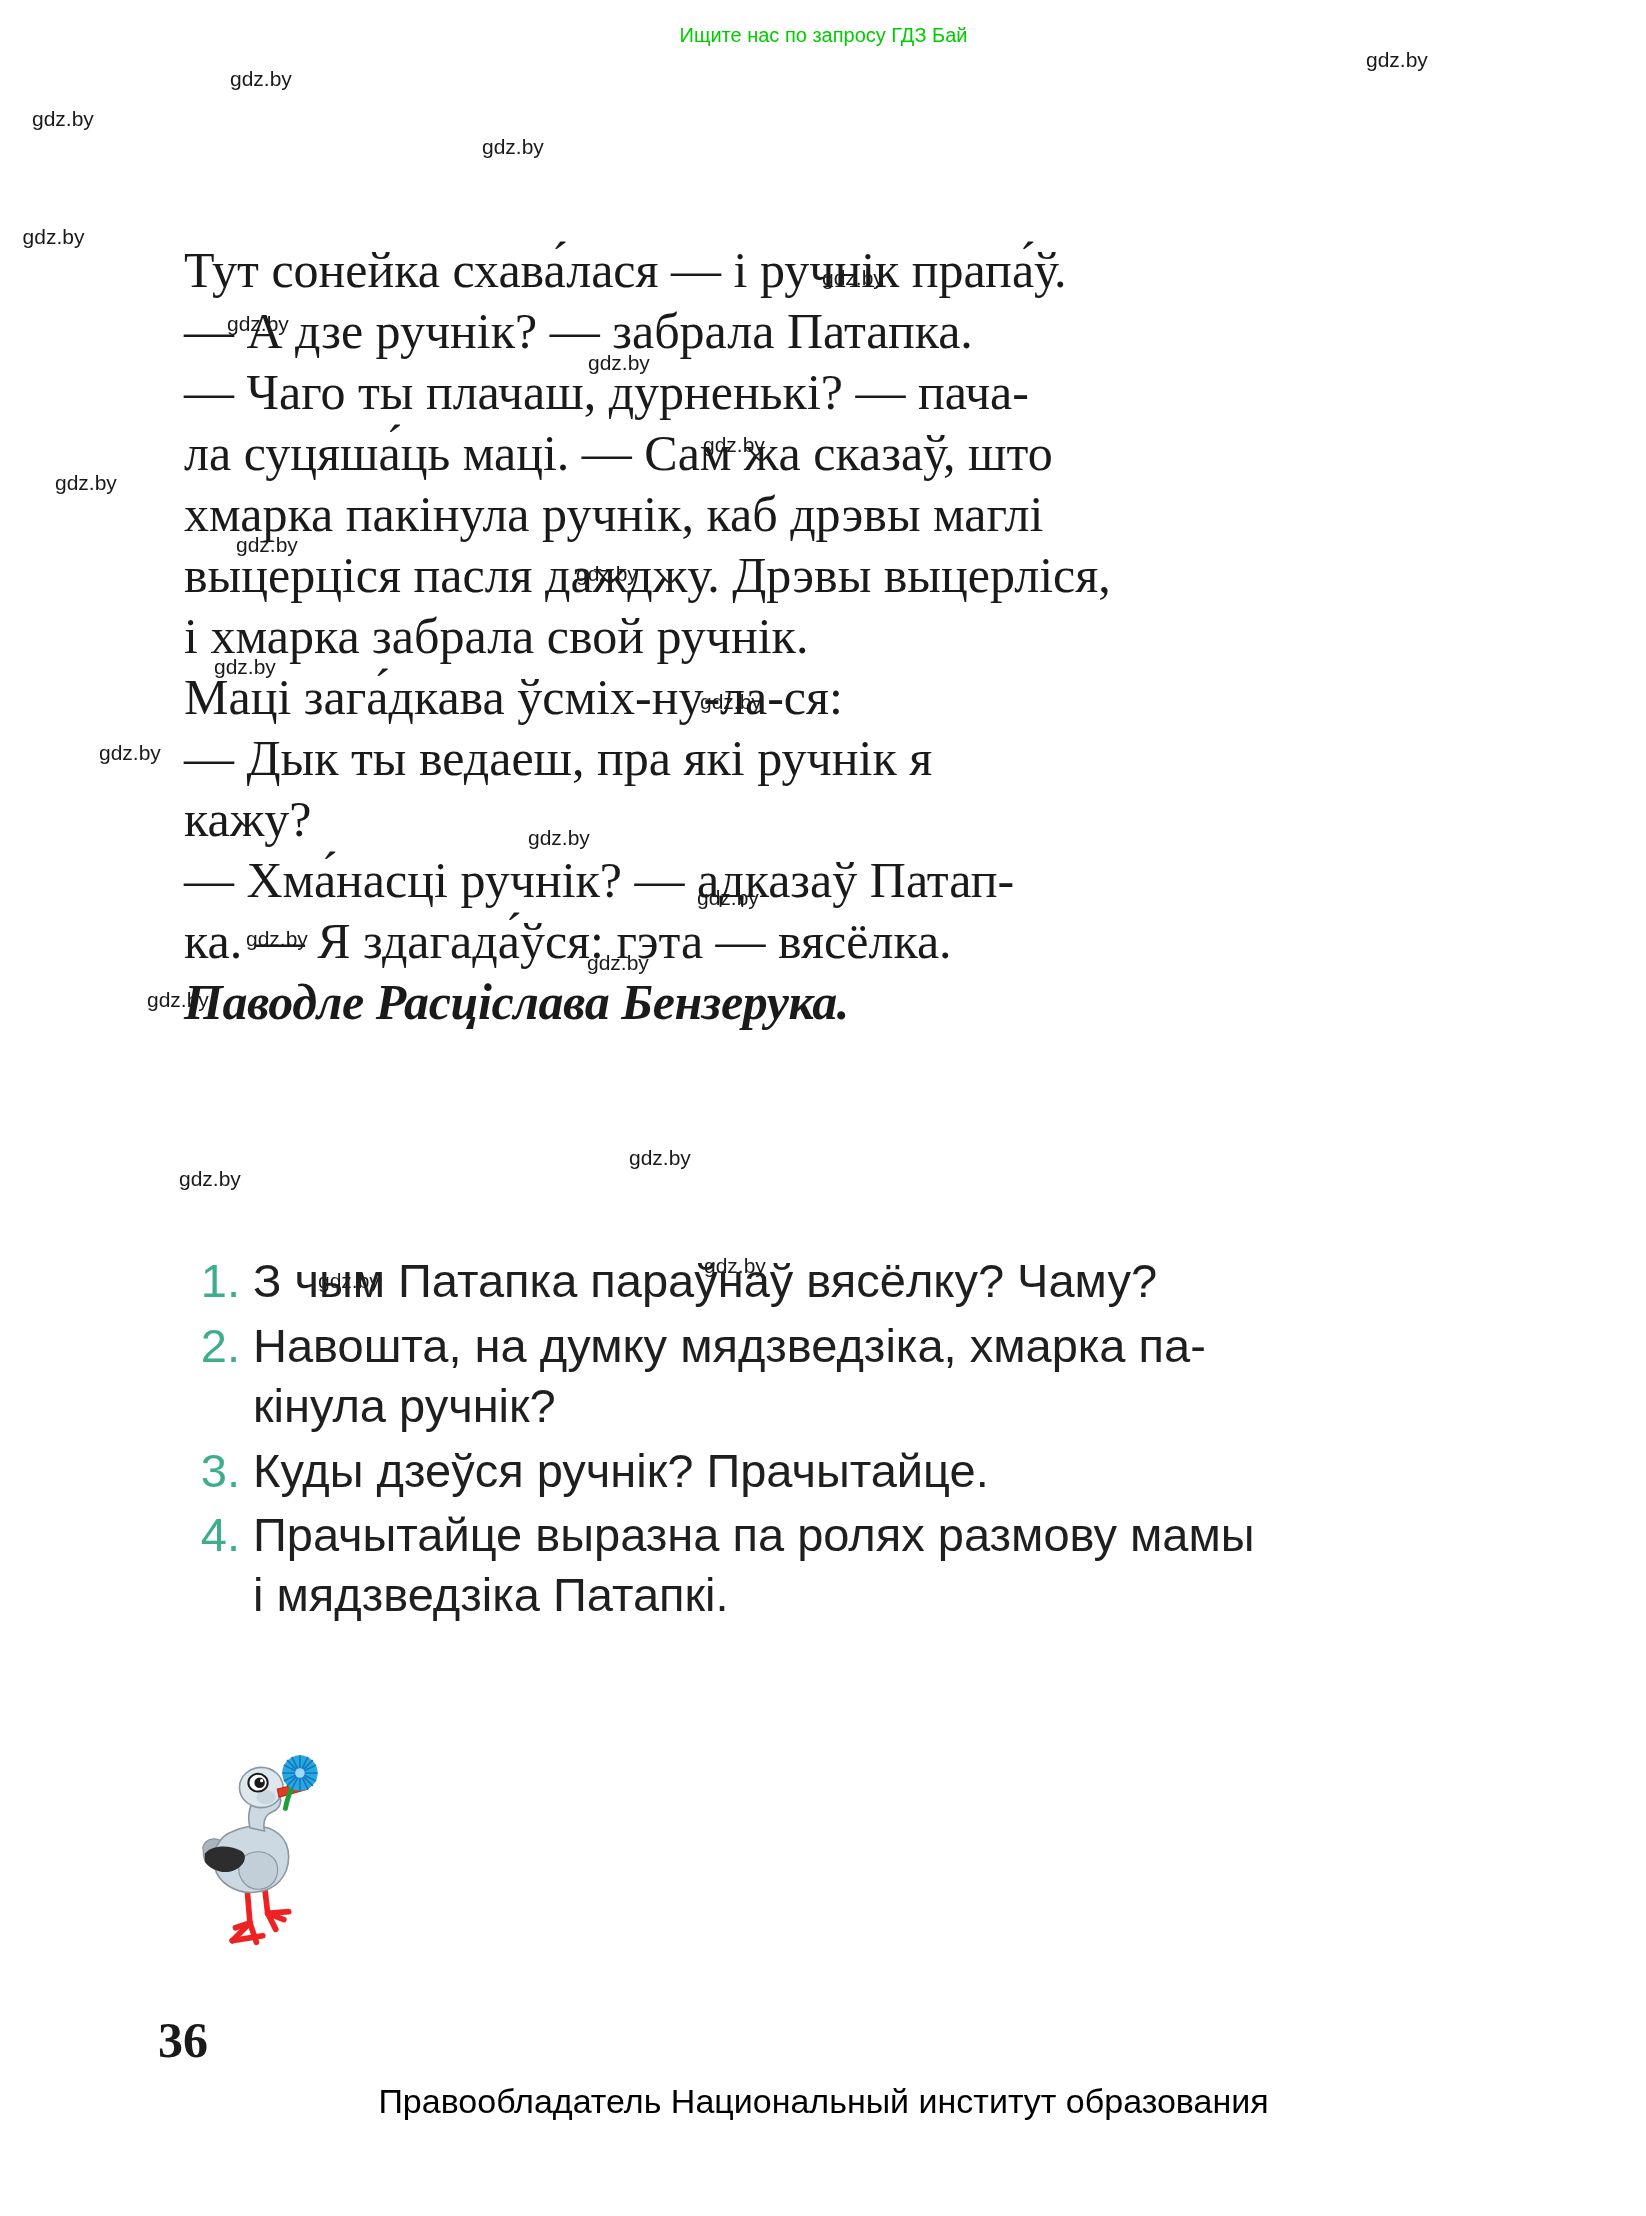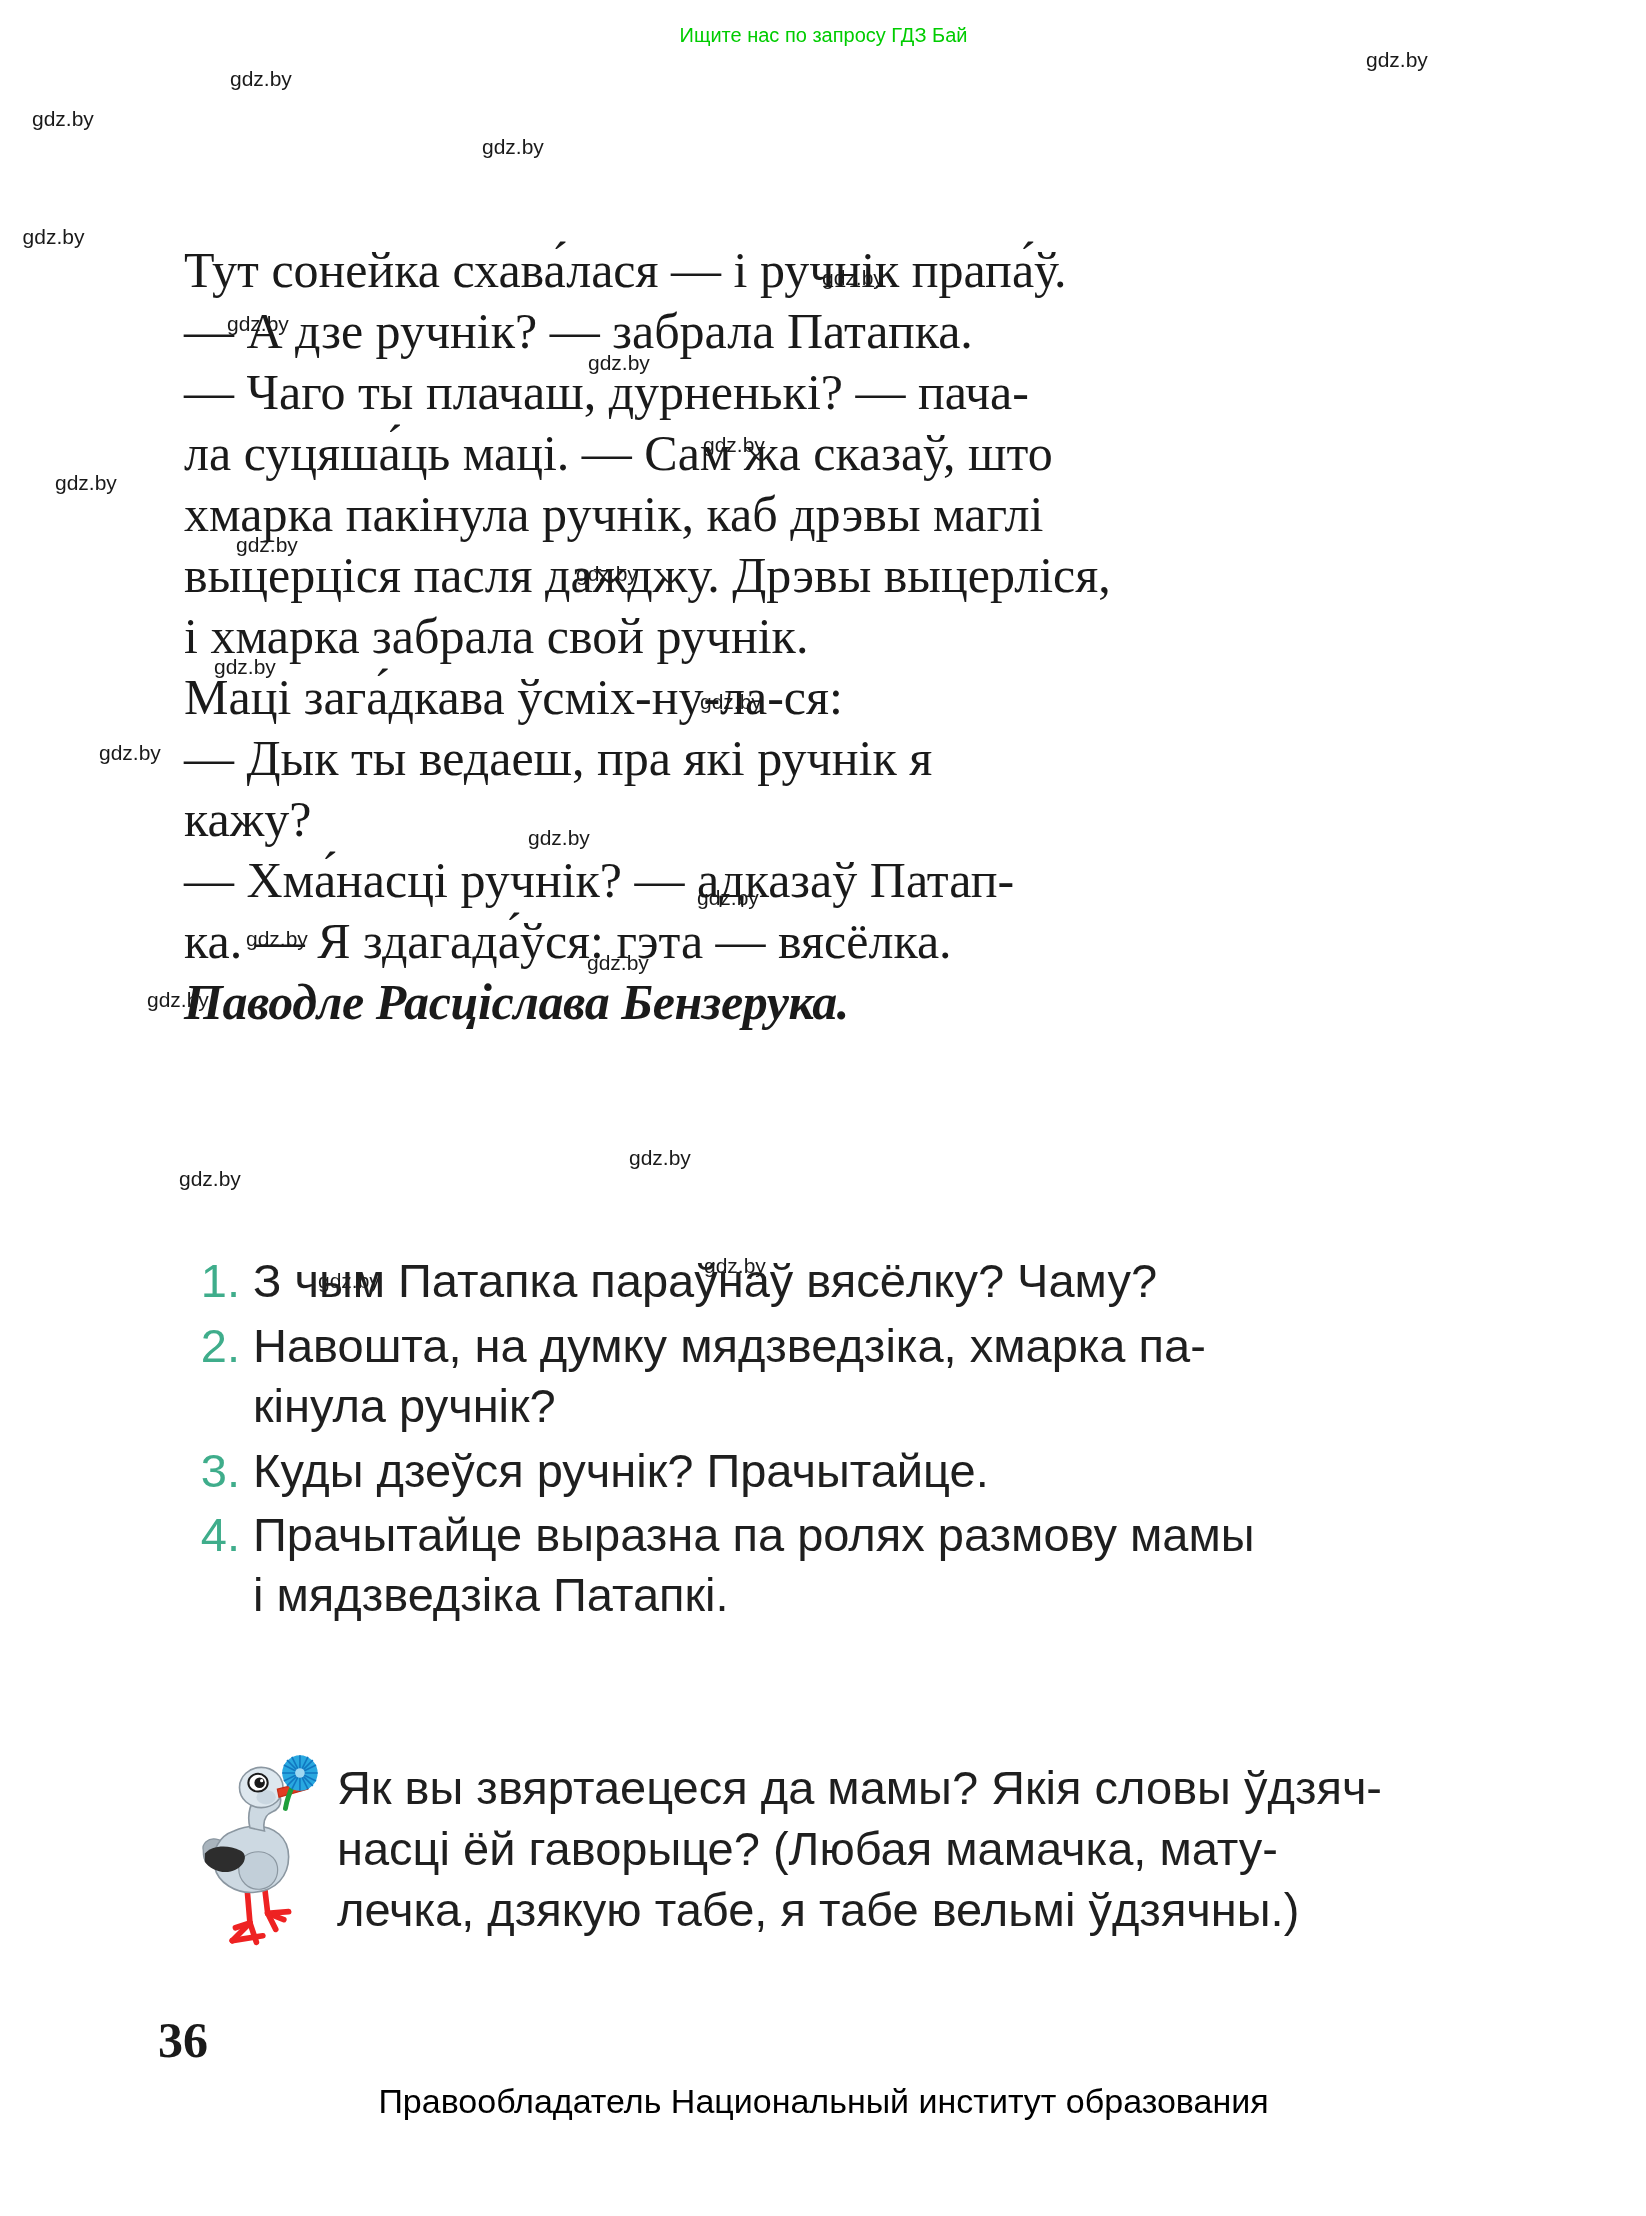--- a/index.html
+++ b/index.html
@@ -292,23 +292,20 @@
             <path d="M140 16 L108 48"></path>
             <path d="M114 12 L134 52"></path>
             <path d="M134 12 L114 52"></path>
             <path d="M104 22 L144 42"></path>
             <path d="M104 42 L144 22"></path>
           </g>
           <circle cx="124" cy="32" r="6" fill="#9fd8f2"></circle>
         </g>
       </svg>
     </div>
-    <div class="task-text">Як вы звяртаецеся да мамы? Якія словы ўдзяч-
-насці ёй гаворыце? (Любая мамачка, мату-
-лечка, дзякую табе, я табе вельмі ўдзячны.)</div>
   </div>
 
   <div class="page-num">36</div>
 
   <div class="copyright">Правообладатель Национальный институт образования</div>
 
 
 </div>
 
 

